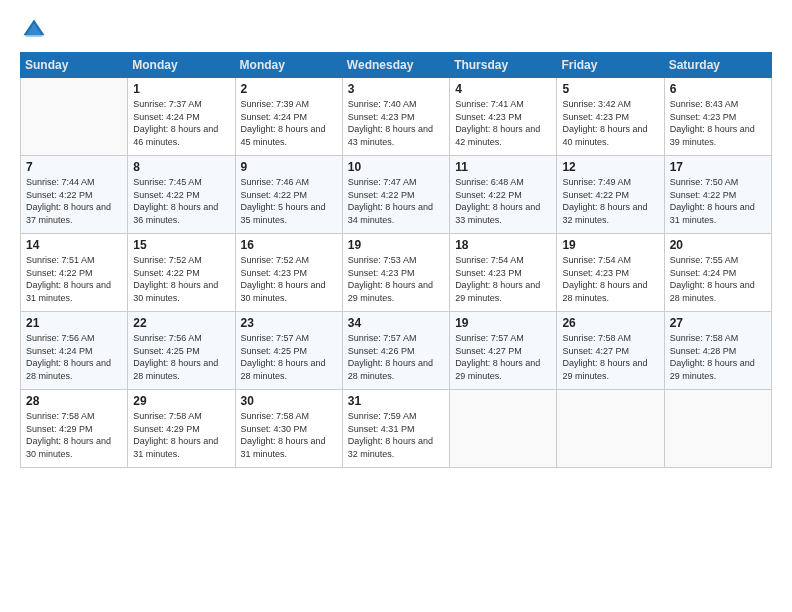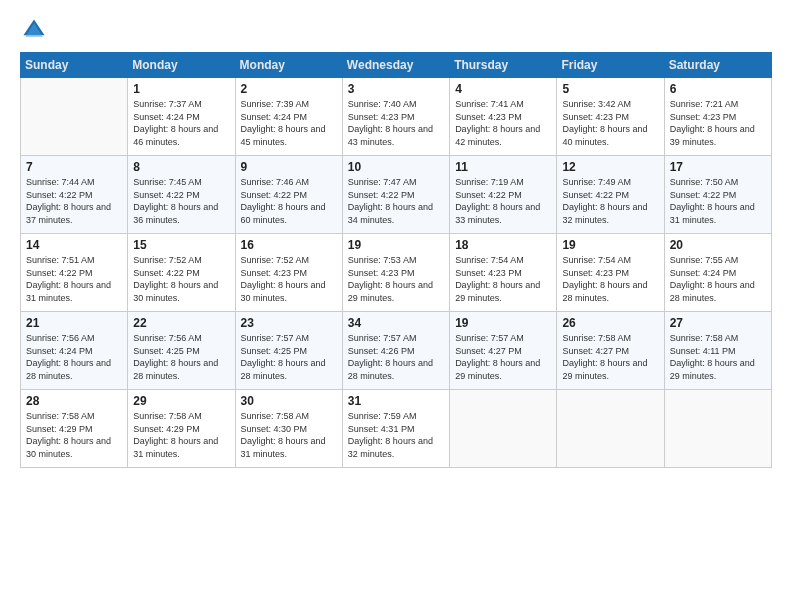--- a/index.html
+++ b/index.html
@@ -163,21 +163,21 @@
         <span class="cell-text">Daylight: 8 hours and 42 minutes.</span>
       </td>
           <td>
         <span class="day-number">5</span>
         <span class="cell-text">Sunrise: 3:42 AM</span><br>
         <span class="cell-text">Sunset: 4:23 PM</span><br>
         <span class="cell-text">Daylight: 8 hours and 40 minutes.</span>
       </td>
           <td>
         <span class="day-number">6</span>
-        <span class="cell-text">Sunrise: 7:21 AM</span><br>
+        <span class="cell-text">Sunrise: 8:43 AM</span><br>
         <span class="cell-text">Sunset: 4:23 PM</span><br>
         <span class="cell-text">Daylight: 8 hours and 39 minutes.</span>
       </td>
         </tr>
         <tr>
           <td>
         <span class="day-number">7</span>
         <span class="cell-text">Sunrise: 7:44 AM</span><br>
         <span class="cell-text">Sunset: 4:22 PM</span><br>
         <span class="cell-text">Daylight: 8 hours and 37 minutes.</span>
@@ -185,31 +185,31 @@
           <td>
         <span class="day-number">8</span>
         <span class="cell-text">Sunrise: 7:45 AM</span><br>
         <span class="cell-text">Sunset: 4:22 PM</span><br>
         <span class="cell-text">Daylight: 8 hours and 36 minutes.</span>
       </td>
           <td>
         <span class="day-number">9</span>
         <span class="cell-text">Sunrise: 7:46 AM</span><br>
         <span class="cell-text">Sunset: 4:22 PM</span><br>
-        <span class="cell-text">Daylight: 8 hours and 60 minutes.</span>
+        <span class="cell-text">Daylight: 5 hours and 35 minutes.</span>
       </td>
           <td>
         <span class="day-number">10</span>
         <span class="cell-text">Sunrise: 7:47 AM</span><br>
         <span class="cell-text">Sunset: 4:22 PM</span><br>
         <span class="cell-text">Daylight: 8 hours and 34 minutes.</span>
       </td>
           <td>
         <span class="day-number">11</span>
-        <span class="cell-text">Sunrise: 7:19 AM</span><br>
+        <span class="cell-text">Sunrise: 6:48 AM</span><br>
         <span class="cell-text">Sunset: 4:22 PM</span><br>
         <span class="cell-text">Daylight: 8 hours and 33 minutes.</span>
       </td>
           <td>
         <span class="day-number">12</span>
         <span class="cell-text">Sunrise: 7:49 AM</span><br>
         <span class="cell-text">Sunset: 4:22 PM</span><br>
         <span class="cell-text">Daylight: 8 hours and 32 minutes.</span>
       </td>
           <td>
@@ -296,21 +296,21 @@
       </td>
           <td>
         <span class="day-number">26</span>
         <span class="cell-text">Sunrise: 7:58 AM</span><br>
         <span class="cell-text">Sunset: 4:27 PM</span><br>
         <span class="cell-text">Daylight: 8 hours and 29 minutes.</span>
       </td>
           <td>
         <span class="day-number">27</span>
         <span class="cell-text">Sunrise: 7:58 AM</span><br>
-        <span class="cell-text">Sunset: 4:11 PM</span><br>
+        <span class="cell-text">Sunset: 4:28 PM</span><br>
         <span class="cell-text">Daylight: 8 hours and 29 minutes.</span>
       </td>
         </tr>
         <tr>
           <td>
         <span class="day-number">28</span>
         <span class="cell-text">Sunrise: 7:58 AM</span><br>
         <span class="cell-text">Sunset: 4:29 PM</span><br>
         <span class="cell-text">Daylight: 8 hours and 30 minutes.</span>
       </td>

